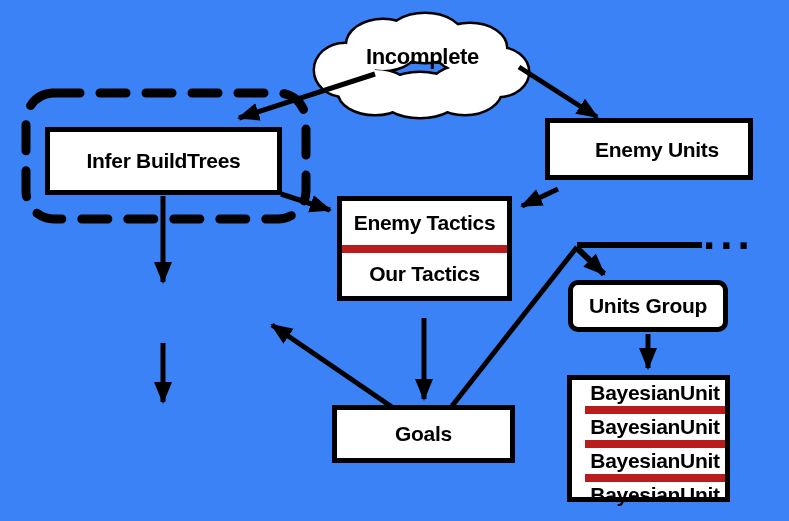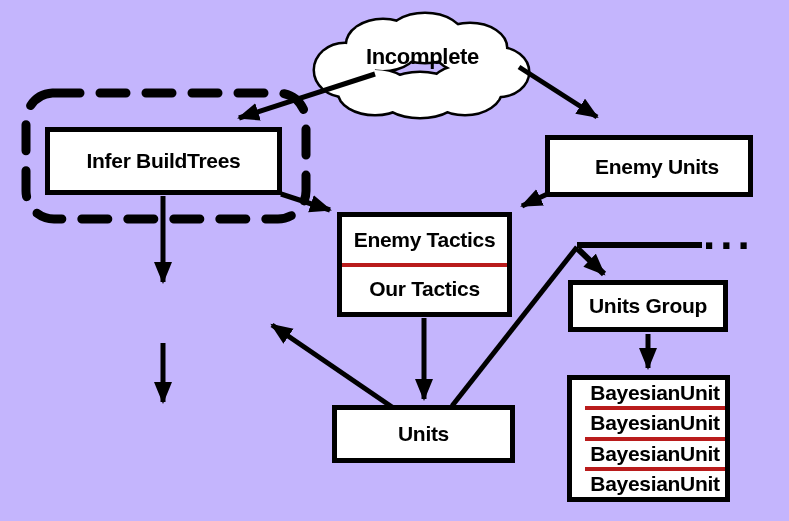--- a/index.html
+++ b/index.html
@@ -1,48 +1,48 @@
 <!DOCTYPE html>
 <html><head>
 <meta charset="utf-8">
 <style>
   html,body{margin:0;padding:0;background:#ffffff;}
   #stage{
-    position:relative;width:789px;height:521px;background:#c4b5fd;overflow:hidden;
+    position:relative;width:789px;height:521px;background:#3b82f6;overflow:hidden;
     font-family:"Liberation Sans","DejaVu Sans",sans-serif;
     font-weight:700;color:#000;letter-spacing:-0.3px;
   }
   #wires{position:absolute;left:0;top:0;z-index:0;}
   .node{
     position:absolute;z-index:2;background:#fff;border:5px solid #000;
     box-sizing:border-box;display:flex;flex-direction:column;
     justify-content:center;text-align:center;
     font-size:21px;line-height:26px;
   }
   .stack{padding:0;justify-content:stretch;}
   .stack .row{
     display:flex;align-items:center;justify-content:center;width:100%;flex:1;
   }
-  .stack .row + .row{border-top:4px solid #b91c1c;}
+  .stack .row + .row{border-top:8px solid #b91c1c;}
   .cloud-label{
     position:absolute;z-index:2;left:320px;top:40px;width:205px;
     text-align:center;font-size:22px;line-height:33px;background:transparent;
   }
   .ellipsis{
     position:absolute;z-index:2;left:703px;top:212px;width:70px;
     font-size:44px;letter-spacing:5px;line-height:44px;text-align:left;
   }
   
   #n-infer{left:45px;top:127px;width:237px;height:68px;}
-  #n-enemy-units{left:545px;top:135px;width:208px;height:62px;padding-left:16px;}
-  #n-tactics{left:337px;top:212px;width:175px;height:105px;}
+  #n-enemy-units{left:545px;top:118px;width:208px;height:62px;padding-left:16px;}
+  #n-tactics{left:337px;top:196px;width:175px;height:105px;}
   #n-units-prod{left:60px;top:288px;width:205px;height:54px;}
   #n-prod-mgr{left:48px;top:408px;width:230px;height:79px;line-height:30px;}
   #n-goals{left:332px;top:405px;width:183px;height:58px;}
-  #n-units-group{left:568px;top:280px;width:160px;height:52px;}
+  #n-units-group{left:568px;top:280px;width:160px;height:52px;border-radius:10px;}
   #n-bayesian{left:567px;top:375px;width:163px;height:127px;padding-left:13px;}
 </style>
 </head>
 <body>
 
 <div id="stage">
 
   <svg id="wires" width="789" height="521" viewBox="0 0 789 521">
     <defs>
       <marker id="ah" markerUnits="userSpaceOnUse" markerWidth="24" markerHeight="20" refX="20" refY="9" orient="auto">
@@ -103,21 +103,21 @@
     <span>Enemy Units</span>
   </div>
 
   <div class="node stack" id="n-tactics">
     <div class="row">Enemy Tactics</div>
     <div class="row">Our Tactics</div>
   </div>
 
 
 
-  <div class="node" id="n-goals">Units</div>
+  <div class="node" id="n-goals">Goals</div>
 
   <div class="node" id="n-units-group">Units Group</div>
 
   <div class="node stack" id="n-bayesian" style="font-size:21px">
     <div class="row">BayesianUnit</div>
     <div class="row">BayesianUnit</div>
     <div class="row">BayesianUnit</div>
     <div class="row">BayesianUnit</div>
   </div>
 

